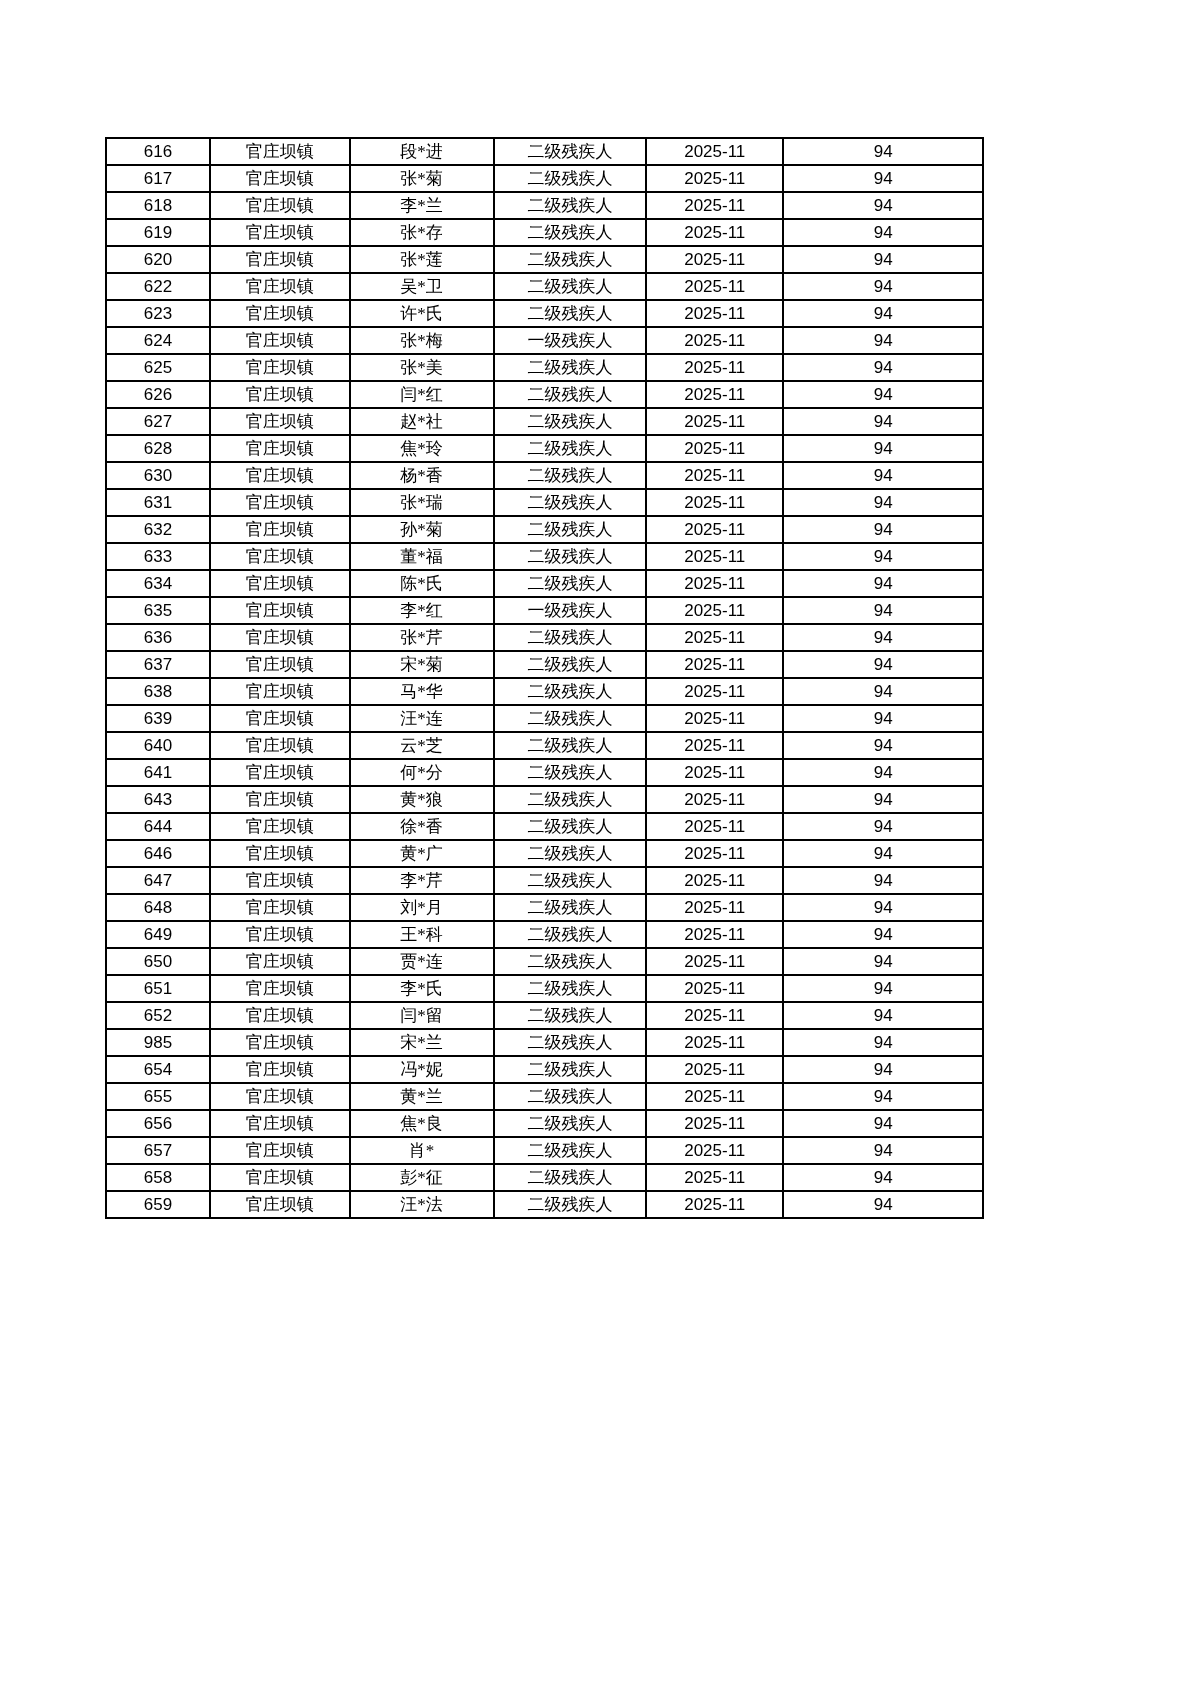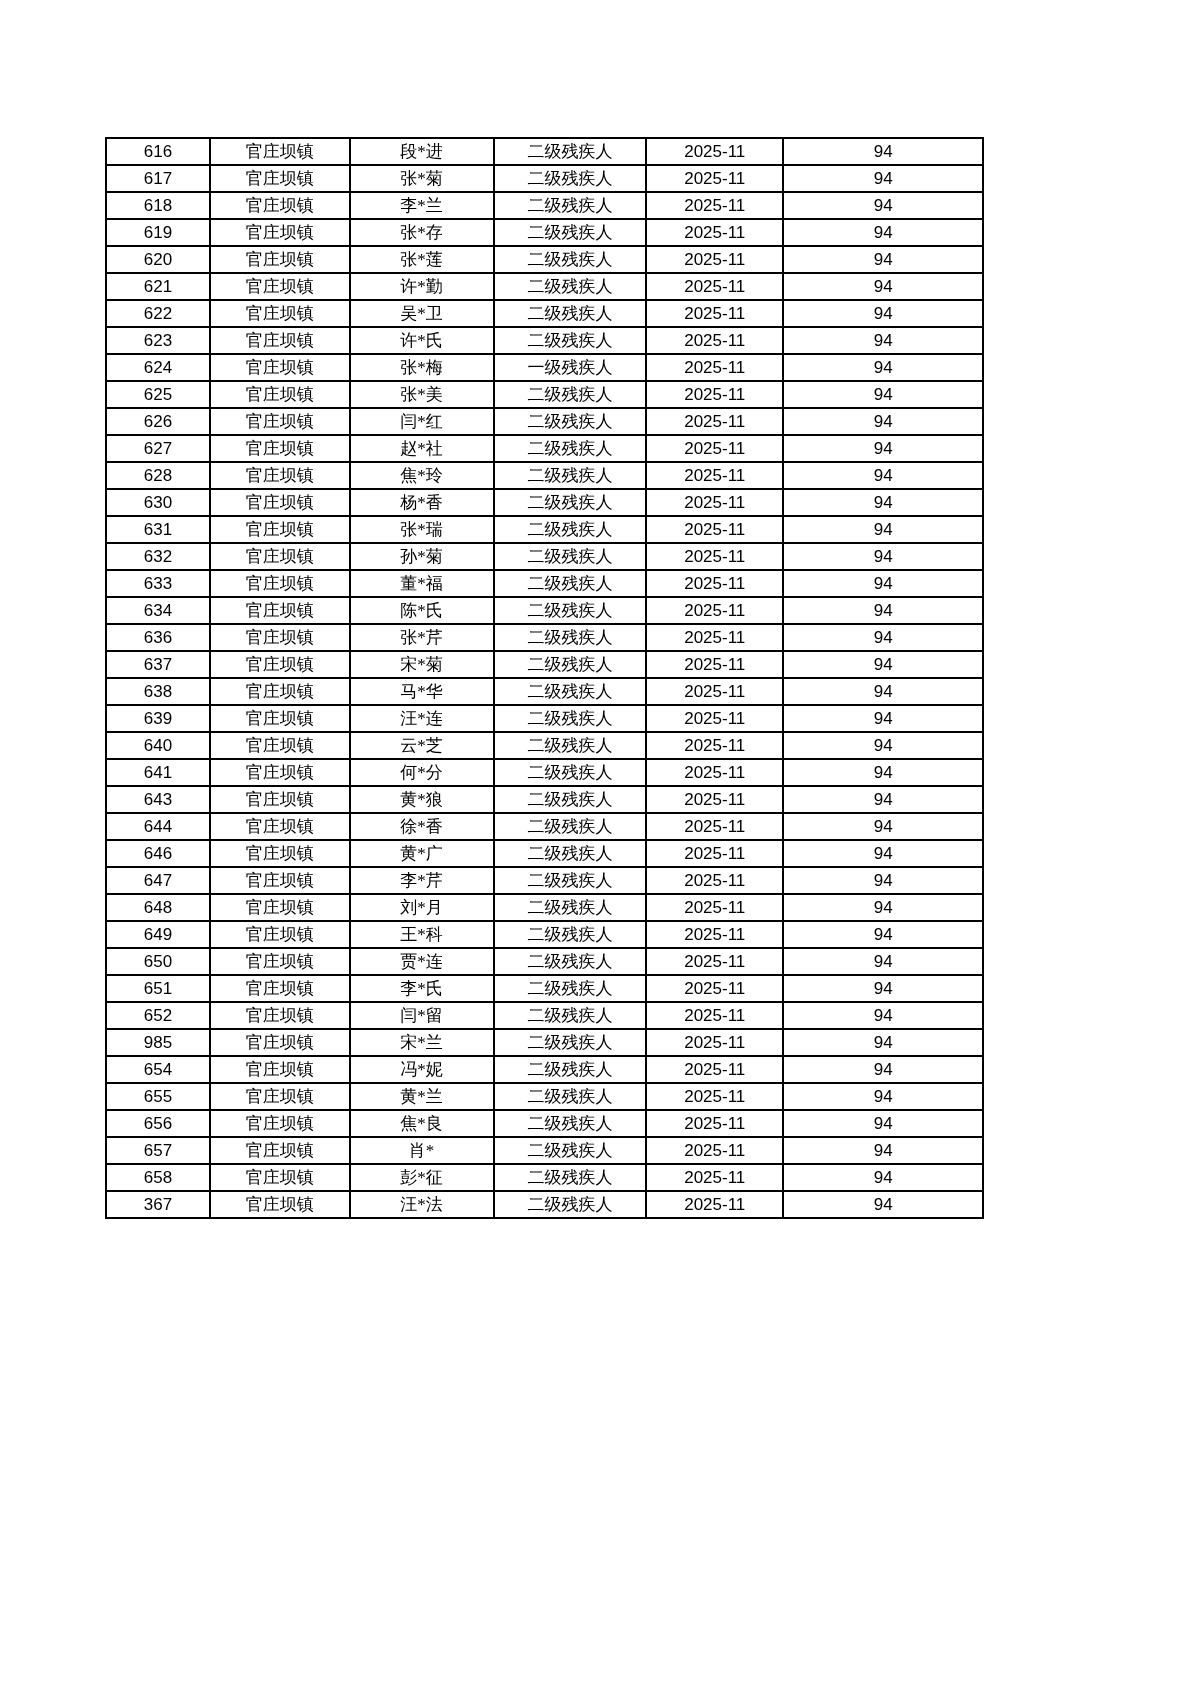--- a/index.html
+++ b/index.html
@@ -92,28 +92,20 @@
         </tr>
         <tr>
           <td class="c0">620</td>
           <td class="c1">官庄坝镇</td>
           <td class="c2">张*莲</td>
           <td class="c3">二级残疾人</td>
           <td class="c4">2025-11</td>
           <td class="c5">94</td>
         </tr>
         <tr>
-          <td class="c0">621</td>
-          <td class="c1">官庄坝镇</td>
-          <td class="c2">许*勤</td>
-          <td class="c3">二级残疾人</td>
-          <td class="c4">2025-11</td>
-          <td class="c5">94</td>
-        </tr>
-        <tr>
           <td class="c0">622</td>
           <td class="c1">官庄坝镇</td>
           <td class="c2">吴*卫</td>
           <td class="c3">二级残疾人</td>
           <td class="c4">2025-11</td>
           <td class="c5">94</td>
         </tr>
         <tr>
           <td class="c0">623</td>
           <td class="c1">官庄坝镇</td>
@@ -196,20 +188,28 @@
         </tr>
         <tr>
           <td class="c0">634</td>
           <td class="c1">官庄坝镇</td>
           <td class="c2">陈*氏</td>
           <td class="c3">二级残疾人</td>
           <td class="c4">2025-11</td>
           <td class="c5">94</td>
         </tr>
         <tr>
+          <td class="c0">635</td>
+          <td class="c1">官庄坝镇</td>
+          <td class="c2">李*红</td>
+          <td class="c3">一级残疾人</td>
+          <td class="c4">2025-11</td>
+          <td class="c5">94</td>
+        </tr>
+        <tr>
           <td class="c0">636</td>
           <td class="c1">官庄坝镇</td>
           <td class="c2">张*芹</td>
           <td class="c3">二级残疾人</td>
           <td class="c4">2025-11</td>
           <td class="c5">94</td>
         </tr>
         <tr>
           <td class="c0">637</td>
           <td class="c1">官庄坝镇</td>
@@ -364,21 +364,21 @@
         </tr>
         <tr>
           <td class="c0">658</td>
           <td class="c1">官庄坝镇</td>
           <td class="c2">彭*征</td>
           <td class="c3">二级残疾人</td>
           <td class="c4">2025-11</td>
           <td class="c5">94</td>
         </tr>
         <tr>
-          <td class="c0">367</td>
+          <td class="c0">659</td>
           <td class="c1">官庄坝镇</td>
           <td class="c2">汪*法</td>
           <td class="c3">二级残疾人</td>
           <td class="c4">2025-11</td>
           <td class="c5">94</td>
         </tr>
       </tbody>
   </table>
 </div>
 

